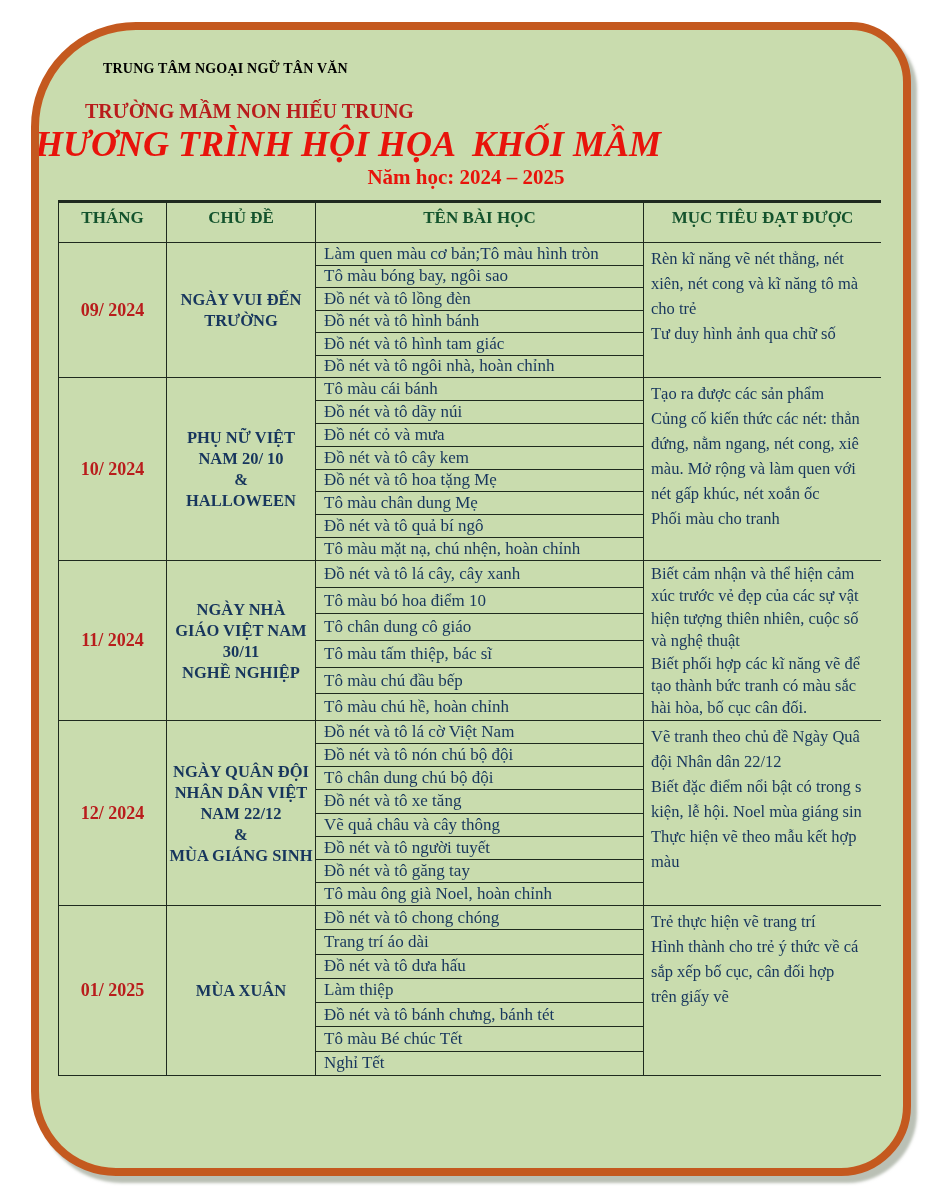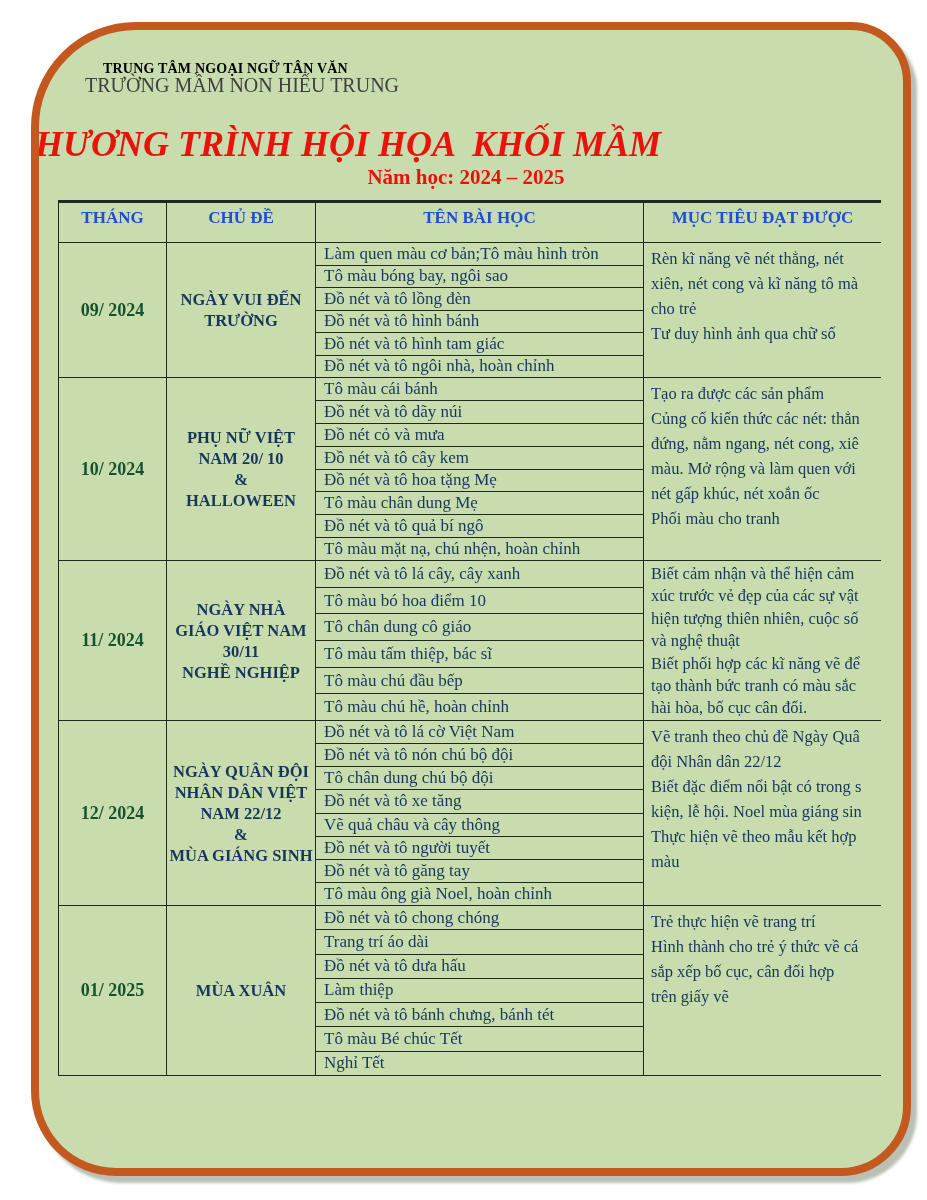--- a/index.html
+++ b/index.html
@@ -2,37 +2,37 @@
 <html><head>
 <meta charset="utf-8">
 <style>
   html,body{margin:0;padding:0;}
   .page{position:relative;width:927px;height:1200px;background:#ffffff;overflow:hidden;
         font-family:"Liberation Serif","DejaVu Serif",serif;}
   .card{position:absolute;left:31px;top:22px;width:880px;height:1154px;box-sizing:border-box;
         background:#c9dcae;border:8px solid #c4591f;border-radius:105px 60px 70px 85px;
         overflow:hidden;box-shadow:6px 7px 3px rgba(130,140,120,.55);}
   .org{position:absolute;left:64px;top:31px;font-size:14px;font-weight:bold;color:#000000;letter-spacing:.2px;}
-  .school{position:absolute;left:46px;top:44px;font-size:20px;font-weight:normal;color:#404040;}
+  .school{position:absolute;left:46px;top:70px;font-size:20px;font-weight:bold;color:#b91c1c;}
   .title{position:absolute;left:-28px;right:0;top:93px;text-align:left;font-size:36px;
          font-weight:bold;font-style:italic;color:#e8130b;white-space:pre;}
   .year{position:absolute;left:-10px;right:0;top:135px;text-align:center;font-size:21px;
         font-weight:bold;color:#e8130b;}
   .table{position:absolute;left:19px;top:170px;width:823px;box-sizing:border-box;
          border-top:3px solid #1f2a1f;border-left:1px solid #1f2a1f;}
   .thead{display:flex;height:40px;box-sizing:border-box;border-bottom:1px solid #1f2a1f;}
   .th{box-sizing:border-box;display:flex;justify-content:center;align-items:flex-start;
-      padding-top:5px;font-size:17px;font-weight:bold;color:#1d4ed8;}
+      padding-top:5px;font-size:17px;font-weight:bold;color:#14532d;}
   .c1{width:108px;} .c2{width:149px;} .c3{width:328px;} .c4{flex:1;}
   .th.c1,.th.c2,.th.c3{border-right:1px solid #1f2a1f;}
   .trow{display:flex;box-sizing:border-box;border-bottom:1px solid #1f2a1f;}
   .g1{height:135px}.g2{height:183px}.g3{height:160px}.g4{height:185px}.g5{height:170px}
   .cell{box-sizing:border-box;}
   .month{width:108px;border-right:1px solid #1f2a1f;display:flex;align-items:center;
-         justify-content:center;font-size:18px;font-weight:bold;color:#14532d;}
+         justify-content:center;font-size:18px;font-weight:bold;color:#b91c1c;}
   .topic{width:149px;border-right:1px solid #1f2a1f;display:flex;align-items:center;
          justify-content:center;text-align:center;font-size:16.5px;font-weight:bold;
          color:#17365d;line-height:21px;white-space:pre-line;}
   .lessons{width:328px;border-right:1px solid #1f2a1f;display:flex;flex-direction:column;}
   .lesson{flex:1;display:flex;align-items:center;padding-left:8px;font-size:17px;color:#17365d;
           box-sizing:border-box;border-bottom:1px solid #1f2a1f;}
   .lesson:last-child{border-bottom:none;}
   .objcell{flex:1;position:relative;}
   .obj-text{position:absolute;left:7px;top:3px;width:262px;font-size:16.5px;line-height:25px;
             color:#17365d;white-space:pre-line;}

